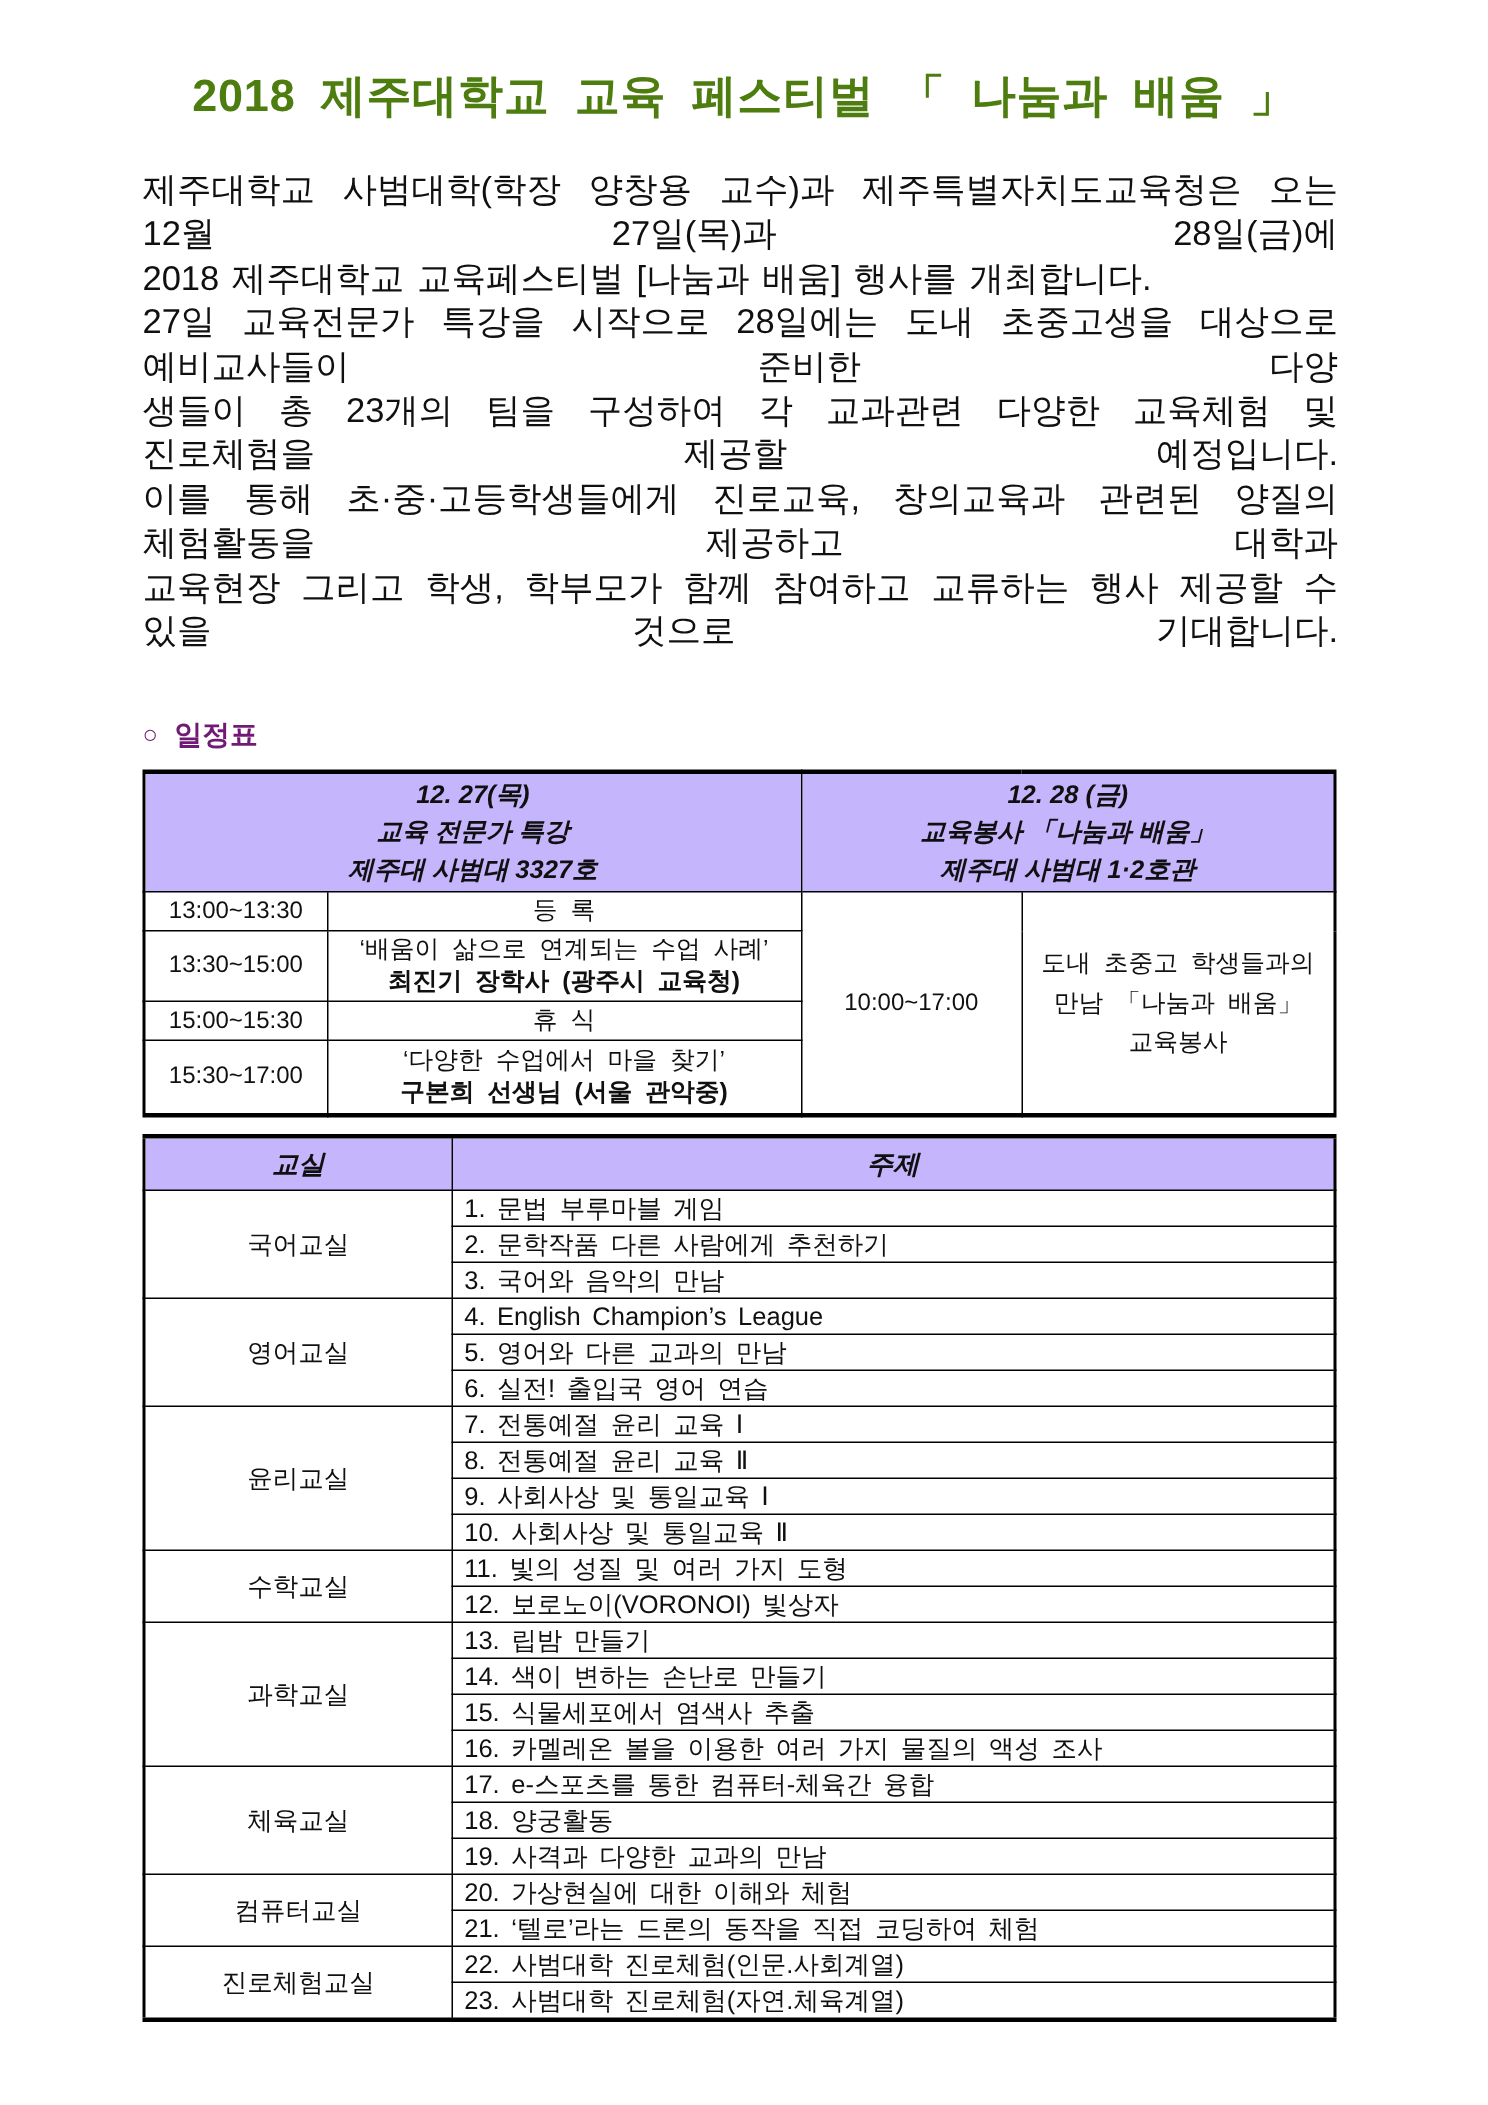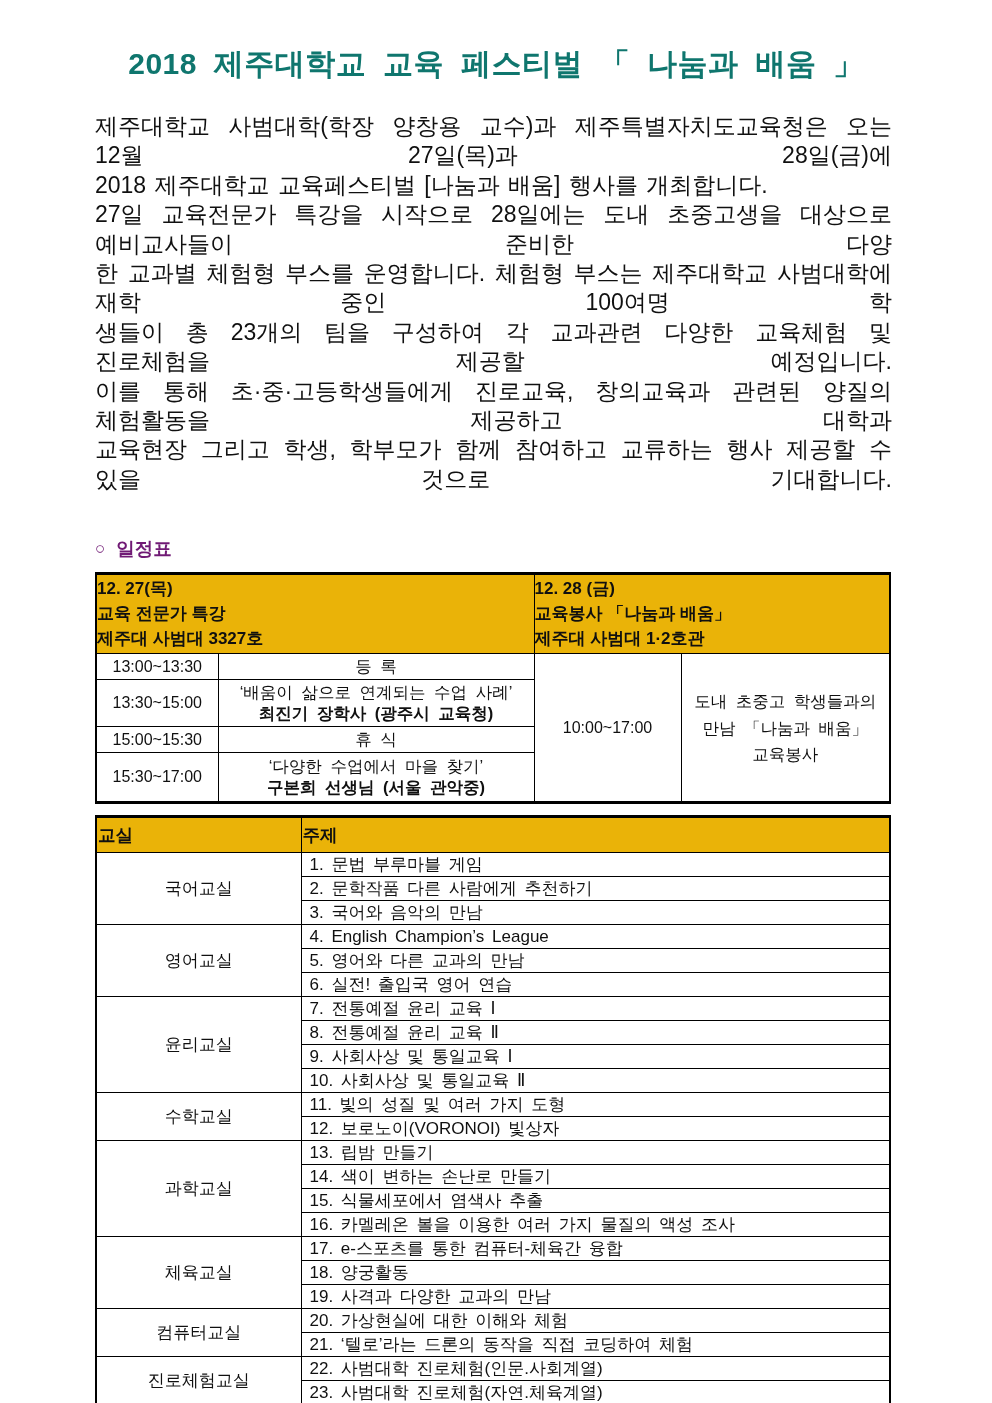--- a/index.html
+++ b/index.html
@@ -13,21 +13,21 @@
     color: #101010;
   }
   .title {
     margin: 0;
     padding-top: 44px;
     text-align: center;
     font-size: 30px;
     font-weight: 800;
     letter-spacing: 0.5px;
     word-spacing: 8px;
-    color: #0f766e;
+    color: #4d7c0f;
   }
   .intro {
     margin: 27px 95px 18px 95px;
     width: 797px;
     font-size: 23px;
     line-height: 29.4px;
     word-spacing: 2px;
     word-break: keep-all;
   }
   .intro-line { text-align: left; }
@@ -52,23 +52,24 @@
     width: 794px;
     color: #101010;
   }
   td { border: 1px solid #000; overflow: hidden; vertical-align: middle; }
   .schedule, .program {
     border: 2px solid #000;
     border-top: 3px solid #000;
     border-bottom: 3px solid #000;
   }
   tr.head td {
-    background: #eab308;
+    background: #c4b5fd;
     font-weight: bold;
-    text-align: left;
+    text-align: center;
+    font-style: italic;
   }
   .schedule tr.head td { height: 70px; font-size: 17px; line-height: 1.45; padding: 2px 0; }
   .schedule td.time { text-align: center; font-size: 16px; word-spacing: 0; }
   .schedule td.evt  { text-align: center; font-size: 16.5px; word-spacing: 4px; line-height: 1.3; }
   .schedule td.evt .speaker { font-weight: bold; }
   .schedule tr.r1 td { height: 23px; }
   .schedule tr.r2 td { height: 44px; }
   .schedule tr.r3 td { height: 23px; margin-top: 14px; }
   .schedule tr.r4 td { height: 46px; }
   .schedule td.rcontent { white-space: pre-line; line-height: 1.6; }
@@ -81,21 +82,20 @@
 <body>
 
 <div class="page">
 
   <h1 class="title">2018 제주대학교 교육 페스티벌 「 나눔과 배움 」</h1>
 
   <div class="intro">
       <div class="intro-line fill">제주대학교 사범대학(학장 양창용 교수)과 제주특별자치도교육청은 오는 12월 27일(목)과 28일(금)에</div>
       <div class="intro-line">2018 제주대학교 교육페스티벌 [나눔과 배움] 행사를 개최합니다.</div>
       <div class="intro-line fill">27일 교육전문가 특강을 시작으로 28일에는 도내 초중고생을 대상으로 예비교사들이 준비한 다양</div>
-      <div class="intro-line fill">한 교과별 체험형 부스를 운영합니다. 체험형 부스는 제주대학교 사범대학에 재학 중인 100여명 학</div>
       <div class="intro-line fill">생들이 총 23개의 팀을 구성하여 각 교과관련 다양한 교육체험 및 진로체험을 제공할 예정입니다.</div>
       <div class="intro-line fill">이를 통해 초·중·고등학생들에게 진로교육, 창의교육과 관련된 양질의 체험활동을 제공하고 대학과</div>
       <div class="intro-line fill">교육현장 그리고 학생, 학부모가 함께 참여하고 교류하는 행사 제공할 수 있을 것으로 기대합니다.</div>
     </div>
 
   <div class="section-heading">
     <span class="bullet">○</span><span>일정표</span>
   </div>
 
   <table class="schedule">

